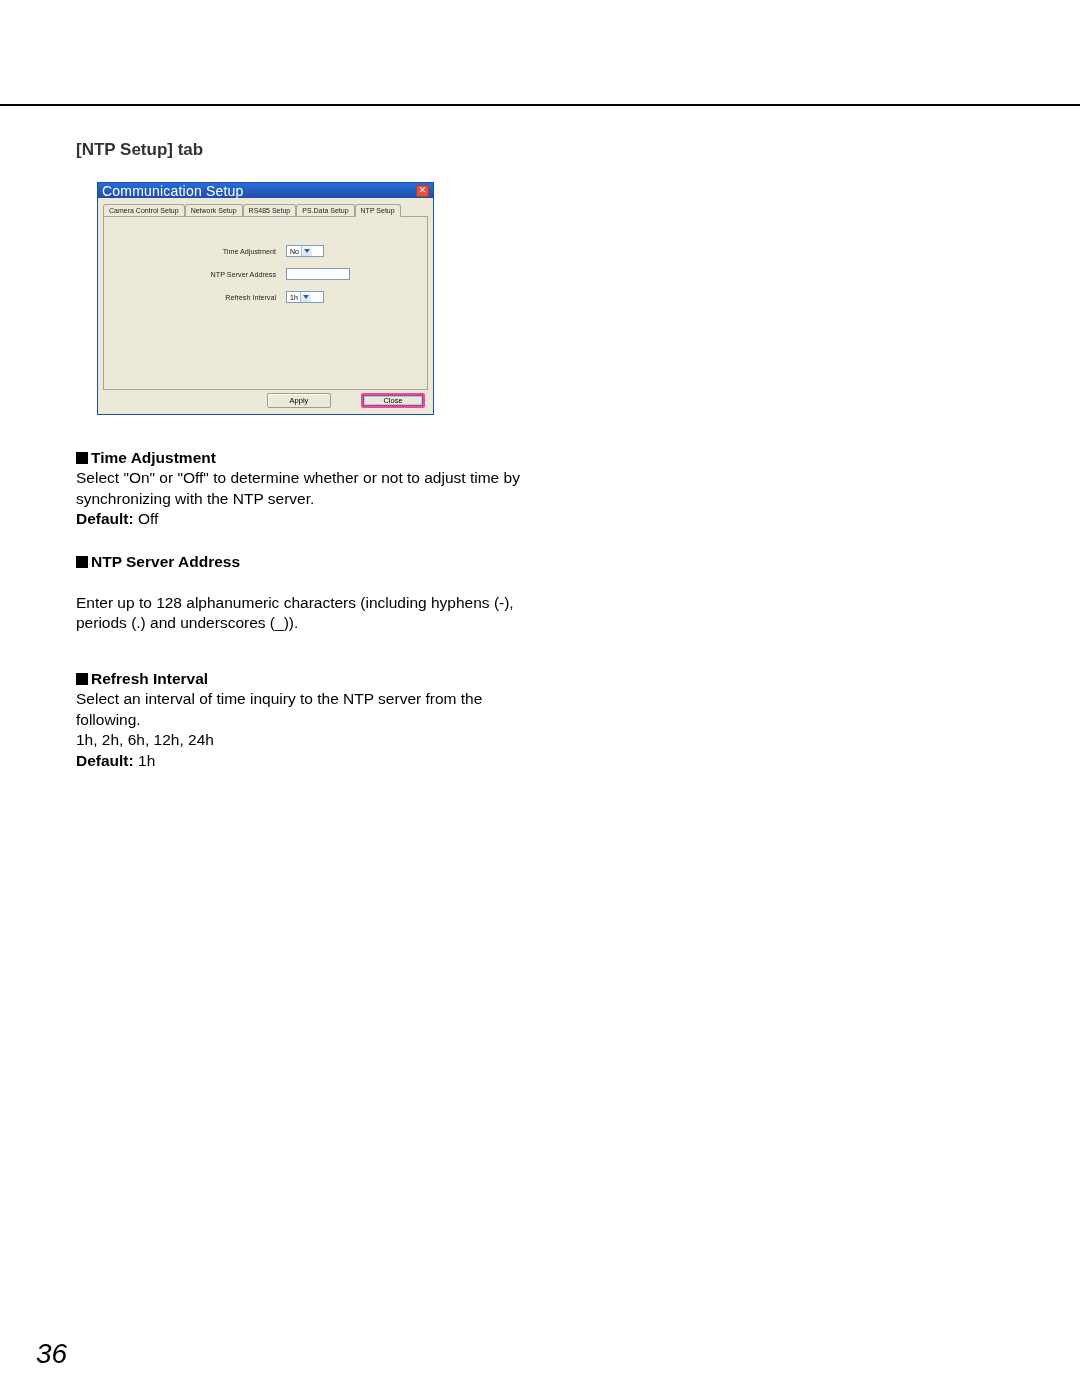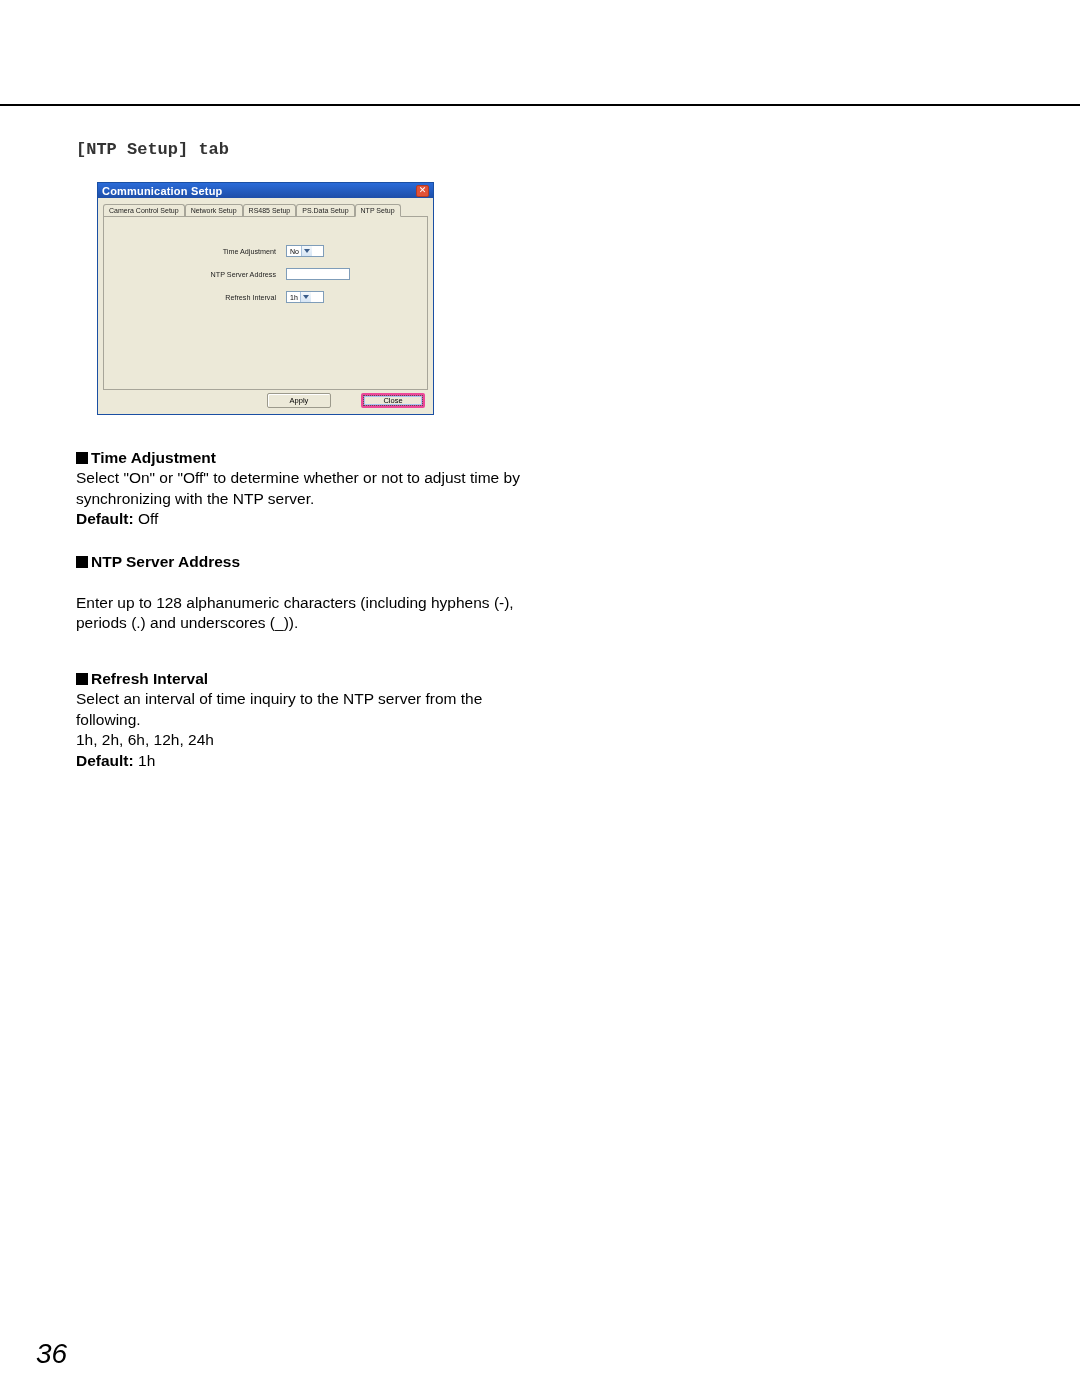--- a/index.html
+++ b/index.html
@@ -1,27 +1,27 @@
 <!DOCTYPE html>
 <html><head>
 <meta charset="utf-8">
 <style>
   * { box-sizing: border-box; margin: 0; padding: 0; }
   html, body { width: 1080px; height: 1399px; background: #fff; font-family: Arial, Helvetica, sans-serif; color: #000; }
   .page { position: relative; width: 1080px; height: 1399px; }
   .topbar { position: absolute; left: 0; top: 104px; width: 1080px; height: 2px; background: #000; }
 
-  .section-title { position: absolute; left: 76px; top: 140px; font-size: 17px; font-weight: bold; color: #333; font-family: Liberation Mono, monospace; }
+  .section-title { position: absolute; left: 76px; top: 140px; font-size: 17px; font-weight: bold; color: #333; }
 
   
   .dialog { position: absolute; left: 97px; top: 182px; width: 337px; height: 233px;
             background: #ece9d8; border: 1px solid #1a4fa3; font-size: 8px; }
   .titlebar { height: 15px; background: linear-gradient(#2a6bd8, #1e4ea8); color: #fff;
               display: flex; align-items: center; padding: 0 4px; justify-content: space-between; }
-  .titlebar-text { font-size: 11px; font-weight: bold; letter-spacing: .2px; }
+  .titlebar-text { font-size: 14px; font-weight: normal; letter-spacing: .2px; }
   .closebox { width: 13px; height: 12px; background: #e25238; border: 1px solid #b33b24;
               border-radius: 2px; display: flex; align-items: center; justify-content: center;
               color: #fff; font-size: 9px; line-height: 1; }
 
   .dialog-body { padding: 3px 5px 5px 5px; }
 
   .tabs { display: flex; gap: 0; font-size: 7px; color: #222; margin-top: 2px; }
   .tab { padding: 2px 5px 2px 5px; border: 1px solid #a7a599; border-bottom: none;
          background: #ece9d8; border-top-left-radius: 3px; border-top-right-radius: 3px;
          position: relative; top: 1px; }

